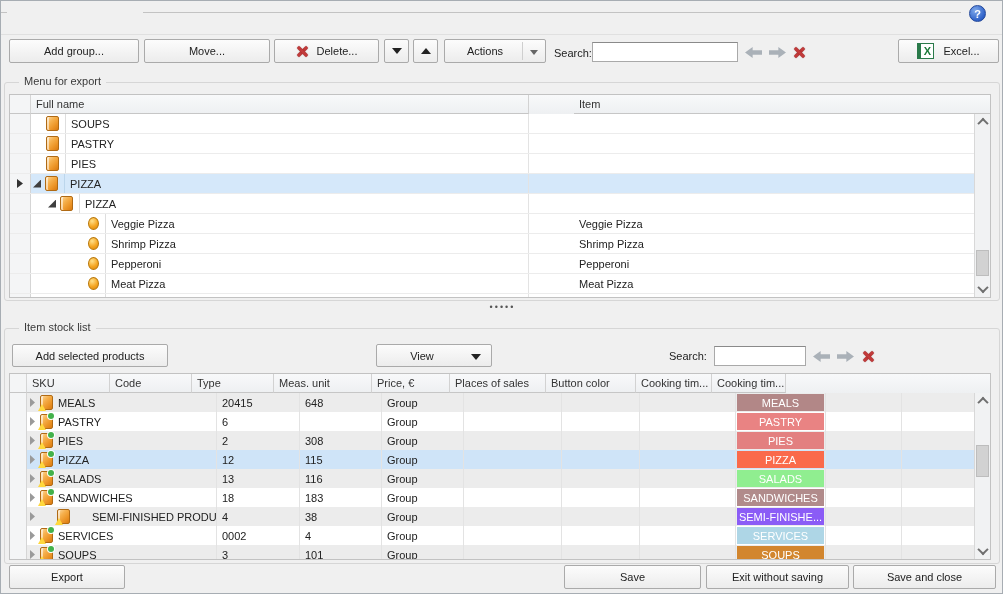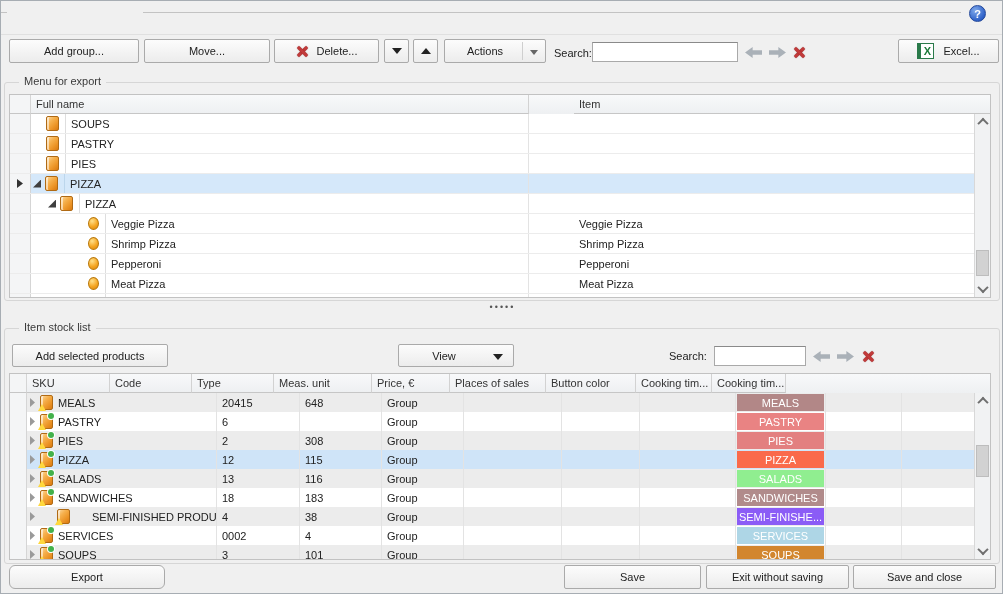--- a/index.html
+++ b/index.html
@@ -246,21 +246,21 @@
   </div>
 
   <div class="dots">•••••</div>
 
   <div class="grp" style="left:3px;top:327px;width:996px;height:236px;">
     <span class="grp-label">Item stock list</span>
   </div>
   <div class="btn" style="left:11px;top:343px;width:156px;height:23px;">
     <span>Add selected products</span>
   </div>
-  <div class="btn" style="left:397px;top:343px;width:116px;height:23px;padding-right:24px;">
+  <div class="btn" style="left:375px;top:343px;width:116px;height:23px;padding-right:24px;">
     <span>View</span>
     <span class="tri-d" style="position:absolute;right:10px;top:9px;"></span>
   </div>
   <div class="lbl" style="left:668px;top:349px;">Search:</div>
   <input class="sinput" style="left: 713px; top: 345px; width: 92px;" value="">
   <span class="arrow left" style="position:absolute;left:812px;top:350px;"></span>
   <span class="arrow right" style="position:absolute;left:836px;top:350px;"></span>
   <span class="xicon" style="position:absolute;left:861px;top:349px;"></span>
 
   <div class="tbl" style="left:8px;top:372px;width:982px;height:187px;">
@@ -496,21 +496,21 @@
       <div class="sb-btn" style="top:0;">
           <span class="chev up"></span>
         </div>
       <div class="sb-btn" style="bottom:0;">
           <span class="chev down"></span>
         </div>
       <div class="sb-thumb" style="top:52px;height:32px;"></div>
     </div>
   </div>
 
-  <div class="btn" style="left:8px;top:564px;width:156px;border-radius:6px;">
+  <div class="btn" style="left:8px;top:564px;width:116px;">
     <span>Export</span>
   </div>
   <div class="btn" style="left:563px;top:564px;width:137px;">
     <span>Save</span>
   </div>
   <div class="btn" style="left:705px;top:564px;width:143px;">
     <span>Exit without saving</span>
   </div>
   <div class="btn" style="left:852px;top:564px;width:143px;">
     <span>Save and close</span>

